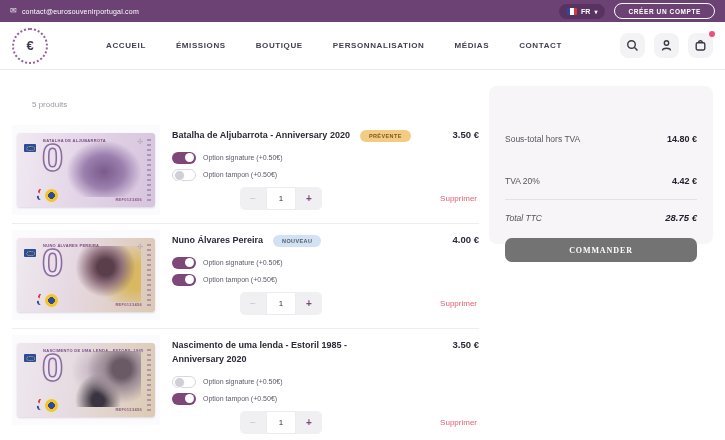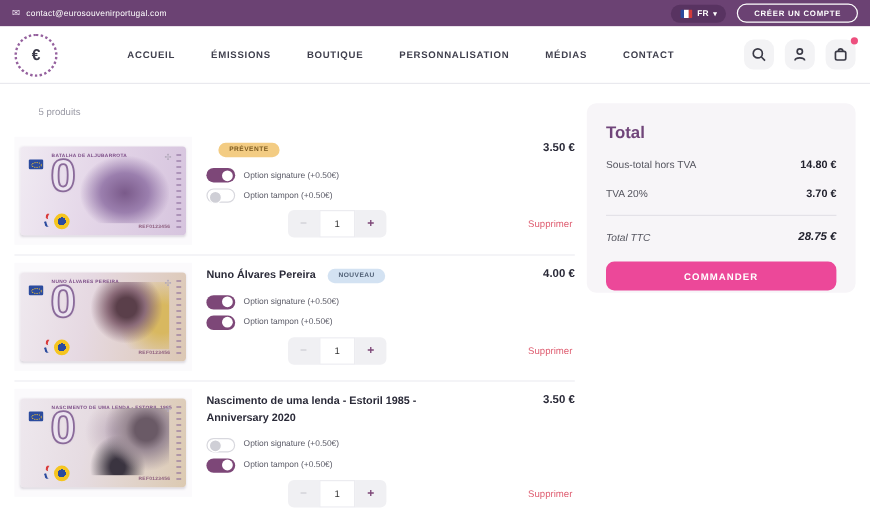--- a/index.html
+++ b/index.html
@@ -37,21 +37,21 @@
     display:flex; align-items:center; justify-content:center; position:relative;
     cursor:pointer; }
   .icon-btn svg { stroke:#3a3a46; fill:none; stroke-width:1.4; }
   .cart-dot { position:absolute; top:-2px; right:-2px; width:6px; height:6px;
     background:#ed4f7e; border-radius:50%; }
 
   
   .main { display:flex; padding:16px 12px 0; }
   .cart-col { width:468px; }
   .page-title { font-size:19px; font-weight:bold; color:#222433; letter-spacing:.2px; }
-  .count { font-size:8px; color:#9a9aa5; margin-top:3px;padding-left:20px; }
+  .count { font-size:8px; color:#9a9aa5; margin-top:14px;padding-left:20px; }
   .items { margin-top:10px; }
   .item { display:flex; padding:6px 0 8px; border-bottom:1px solid #ededf2; }
   .item:last-child { border-bottom:none; }
 
   
   .thumb { width:148px; height:90px; background:#fbfafc; display:flex;
     align-items:center; justify-content:center; flex:none; cursor:pointer; }
   .note { position:relative; width:138px; height:74px; border-radius:3px;
     box-shadow:0 1px 2px rgba(80,60,90,.18); overflow:hidden; }
   .n1 { background:linear-gradient(100deg,#f0eaf2 0%,#e4d6e8 45%,#d6c4de 100%); }
@@ -120,29 +120,29 @@
   .qty { width:30px; background:#fff; border:1px solid #ececf0; display:flex;
     align-items:center; justify-content:center; font-size:8px; color:#333; }
   .remove { margin-left:auto; margin-right:2px; font-size:8px; color:#df5f72;
     cursor:pointer;padding-left:32px; }
 
   
   .summary { width:224px; margin-left:10px; flex:none; background:#f7f5f8;
     border-radius:8px; padding:16px 16px 18px; height:158px; }
   .summary-title { font-size:14px; font-weight:bold; color:#70457a; }
   .srow { display:flex; align-items:center; font-size:8.5px; color:#55555f;
-    margin-top:14px; }
+    margin-top:32px; }
   .srow .val { margin-left:auto; font-weight:bold; color:#22222e; font-size:9px; }
   .sdivider { border-top:1px solid #e4e2e8; margin-top:13px; }
   .total-row { display:flex; align-items:flex-end; margin-top:12px; font-size:8.5px;
     color:#55555f;font-style:italic; }
   .total-row .val { margin-left:auto; font-weight:bold; font-size:9.5px; color:#22222e; }
-  .commander { margin-top:15px; height:24px; background:#ec4899; border-radius:7px;
+  .commander { margin-top:15px; height:24px; background:#737373; border-radius:7px;
     color:#fff; display:flex; align-items:center; justify-content:center;
-    font-size:8px; font-weight:bold; letter-spacing:.9px; cursor:pointer; }
+    font-size:8px; font-weight:bold; letter-spacing:.9px; cursor:pointer;font-family:Liberation Serif, serif; }
 </style>
 </head>
 <body>
 
 <div class="topbar">
   <div class="topbar-email">
     <span class="env">✉</span>
     <span>contact@eurosouvenirportugal.com</span>
   </div>
   <div class="topbar-right">
@@ -207,20 +207,21 @@
             <span class="note-art a1"></span>
             <span class="note-knot">✣</span>
             <span class="note-flame"></span>
             <span class="note-logo"></span>
             <span class="note-serial">REF0123456</span>
             <span class="note-edge"></span>
           </div>
         </div>
         <div class="item-body">
           <div class="item-top">
+            <span class="item-title">Batalha de Aljubarrota - Anniversary 2020</span>
             <span class="badge prevente">PRÉVENTE</span>
             <span class="item-price">3.50 €</span>
           </div>
           <div class="options">
             <div class="opt">
               <span class="toggle on"></span>
               <span class="opt-label">Option signature (+0.50€)</span>
             </div>
             <div class="opt">
               <span class="toggle off"></span>
@@ -317,28 +318,27 @@
             </div>
             <span class="remove">Supprimer</span>
           </div>
         </div>
       </div>
 
     </div>
   </div>
 
   <div class="summary">
-    <div class="summary-title">Total</div>
     <div class="srow">
       <span>Sous-total hors TVA</span>
       <span class="val">14.80 €</span>
     </div>
     <div class="srow">
       <span>TVA 20%</span>
-      <span class="val">3.70 €</span>
+      <span class="val">4.42 €</span>
     </div>
     <div class="sdivider"></div>
     <div class="total-row">
       <span>Total TTC</span>
       <span class="val">28.75 €</span>
     </div>
     <div class="commander">COMMANDER</div>
   </div>
 </div>
 

